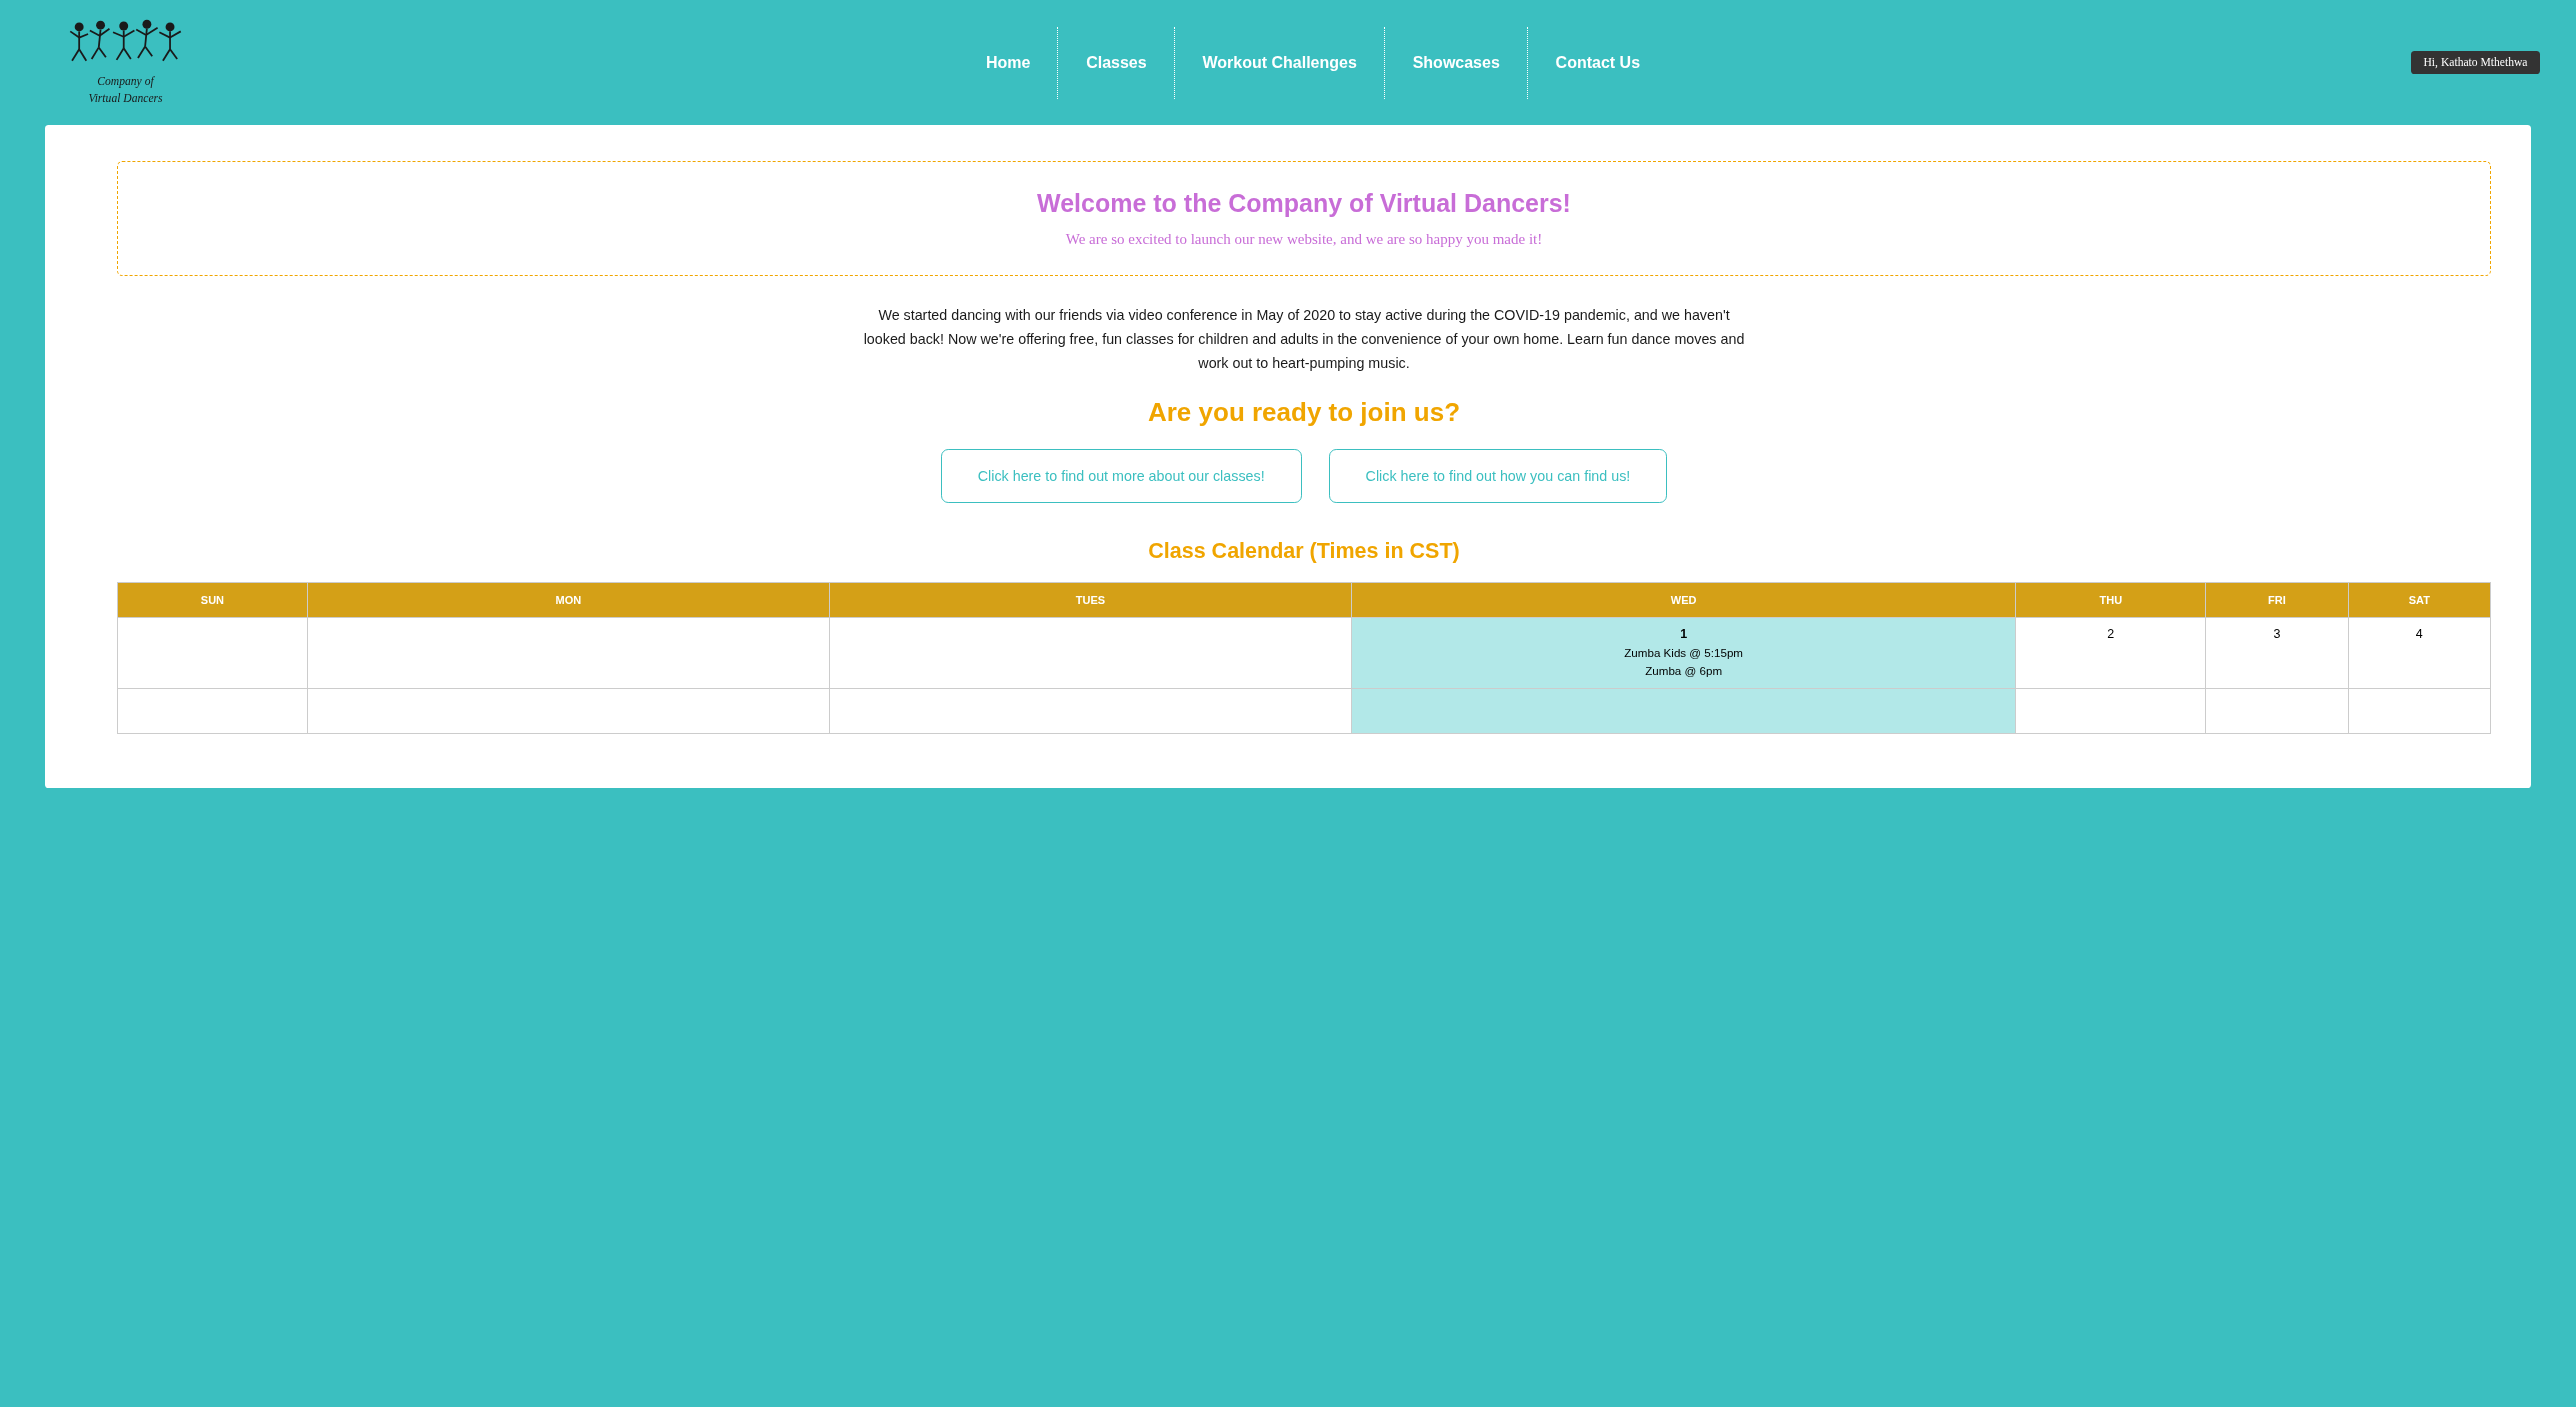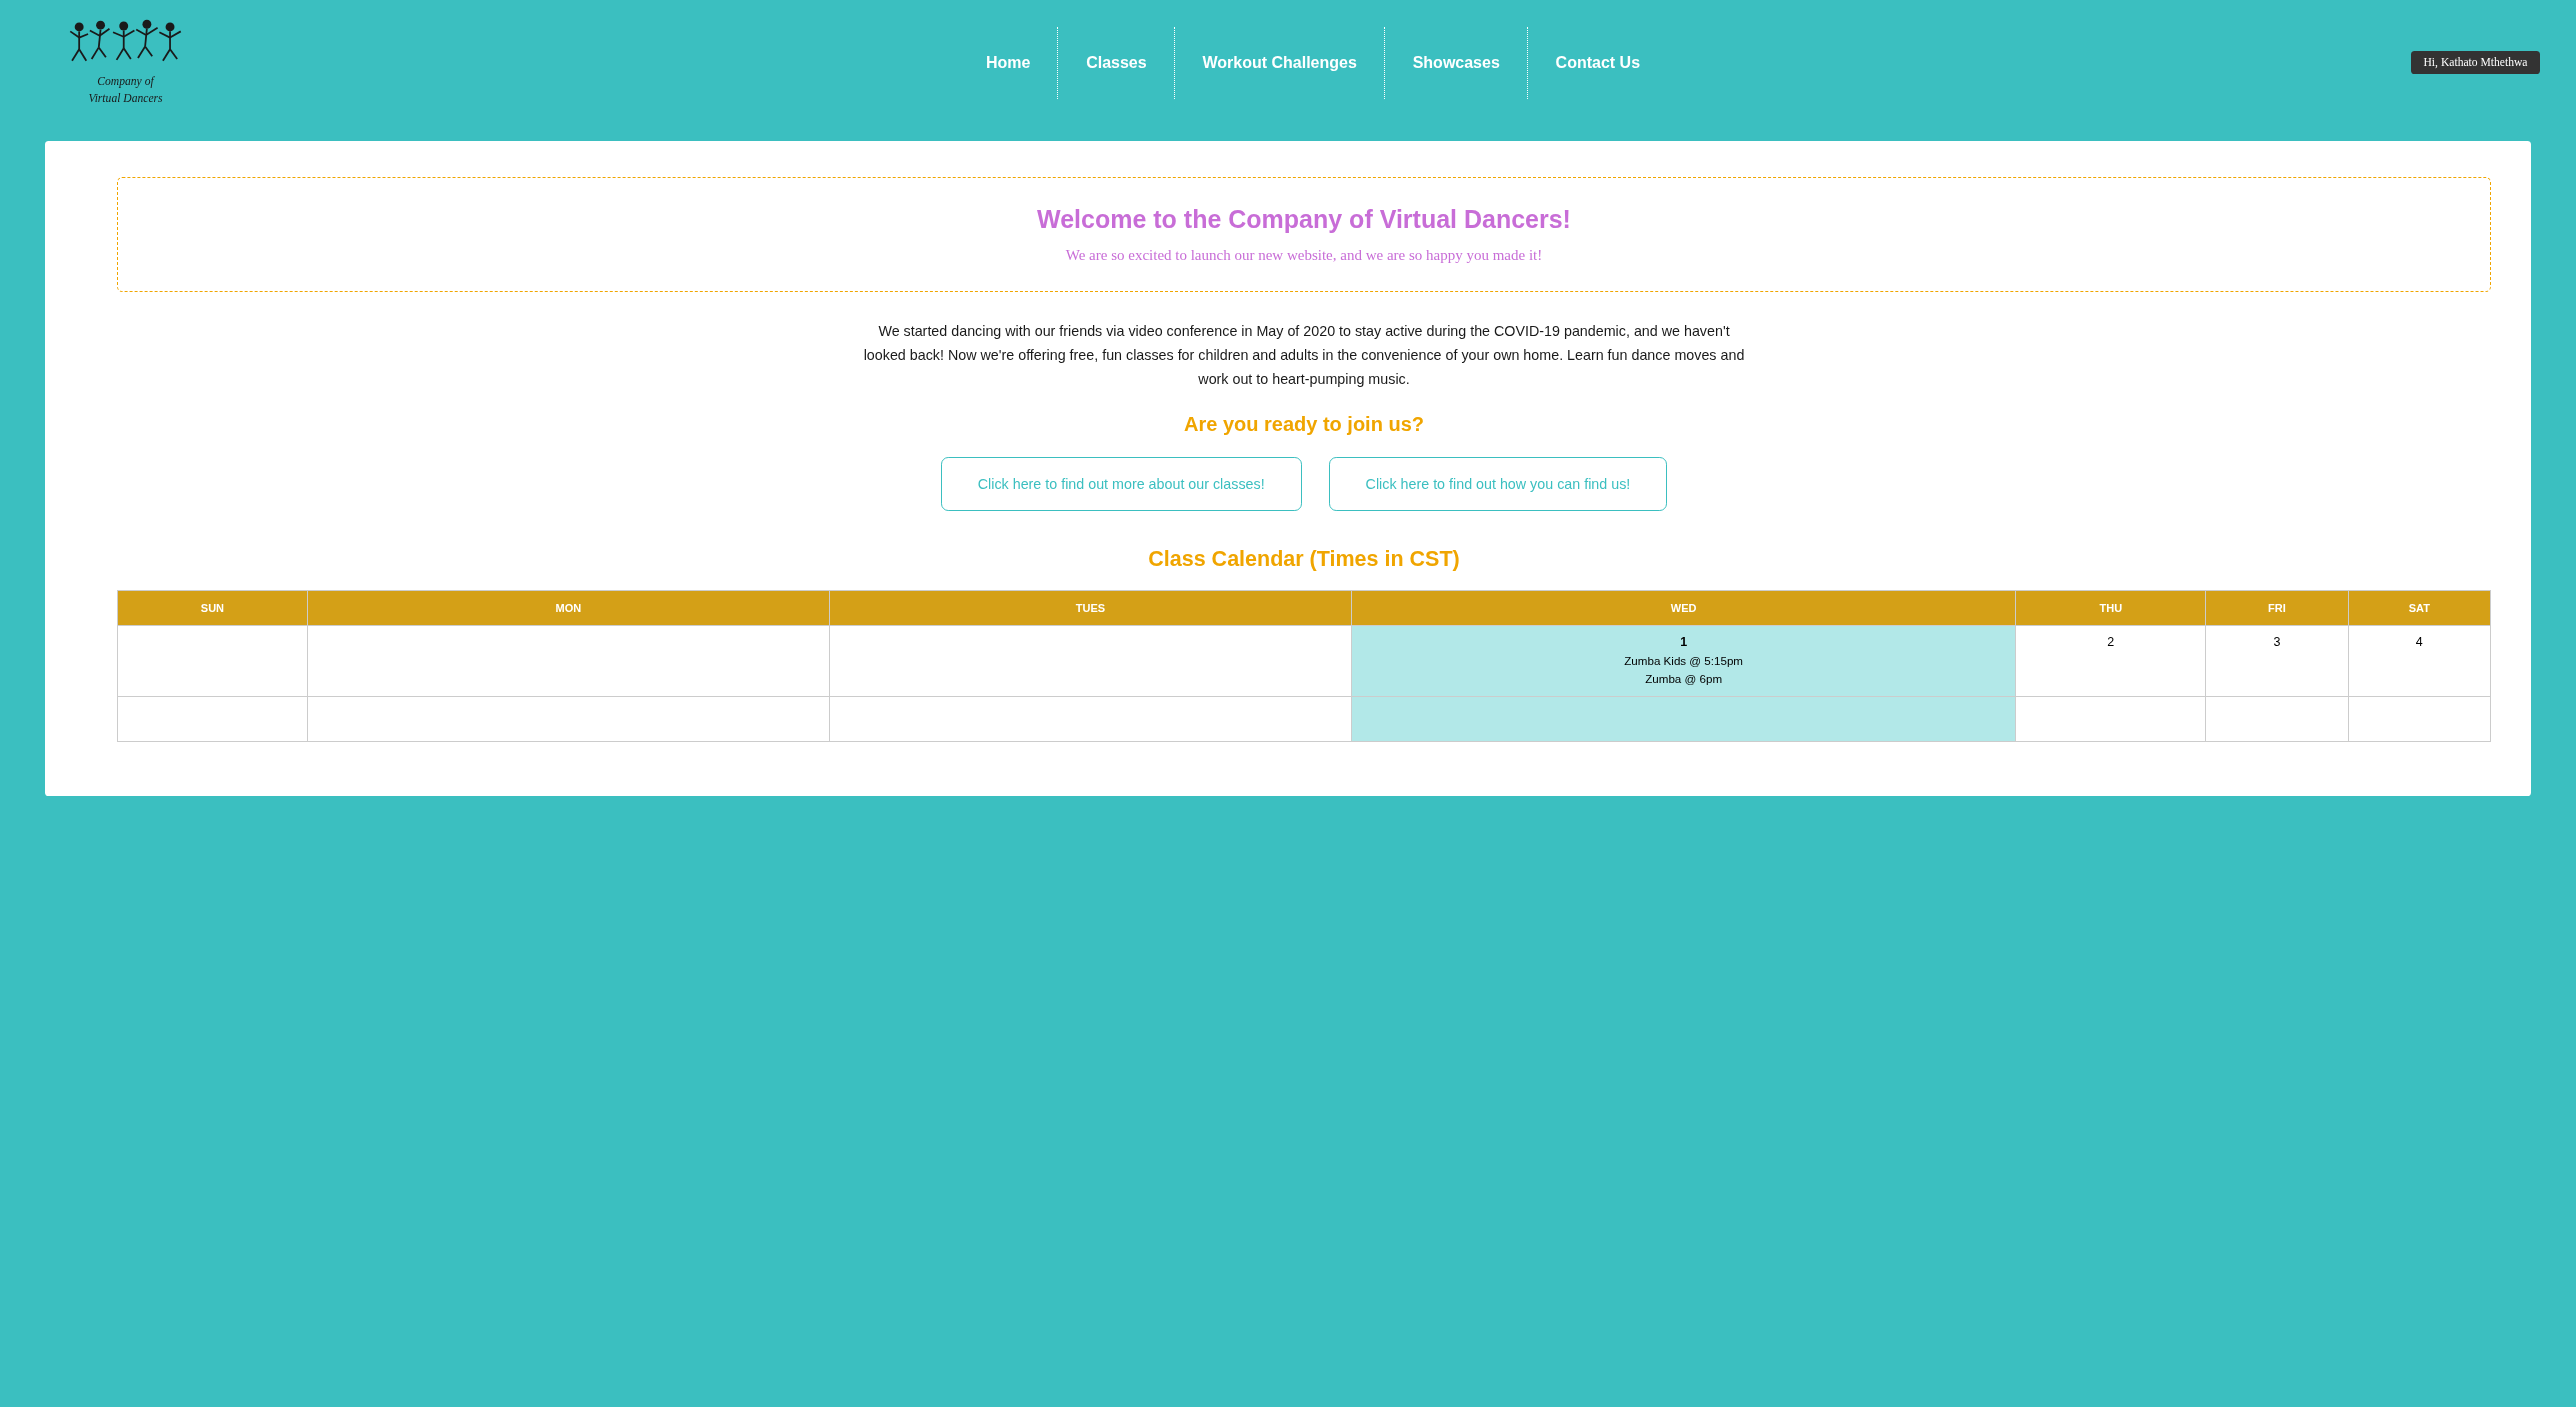--- a/index.html
+++ b/index.html
@@ -68,21 +68,21 @@
       padding: 5.4px 12.5px;
       border-radius: 3.6px;
       white-space: nowrap;
       margin-left: auto;
       font-family: Liberation Serif, serif;
     }
 
     
     .main-content {
       background-color: #fff;
-      margin: 16px 45px 36px 45px;
+      margin: 0 45px 36px 45px;
       padding: 36px 40px 54px 72px;
       border-radius: 3.6px;
     }
 
     
     .welcome-box {
       border: 1.8px dashed #f0a500;
       border-radius: 5.4px;
       padding: 27px 36px;
       text-align: center;
@@ -108,21 +108,21 @@
       line-height: 1.7;
       margin-bottom: 21.5px;
       max-width: 894px;
       margin-left: auto;
       margin-right: auto;
     }
 
     
     .join-heading {
       color: #f0a500;
-      font-size: 20px;
+      font-size: 26px;
       font-weight: bold;
       text-align: center;
       margin-bottom: 21.5px;
     }
 
     
     .cta-row {
       display: flex;
       justify-content: center;
       gap: 27px;

